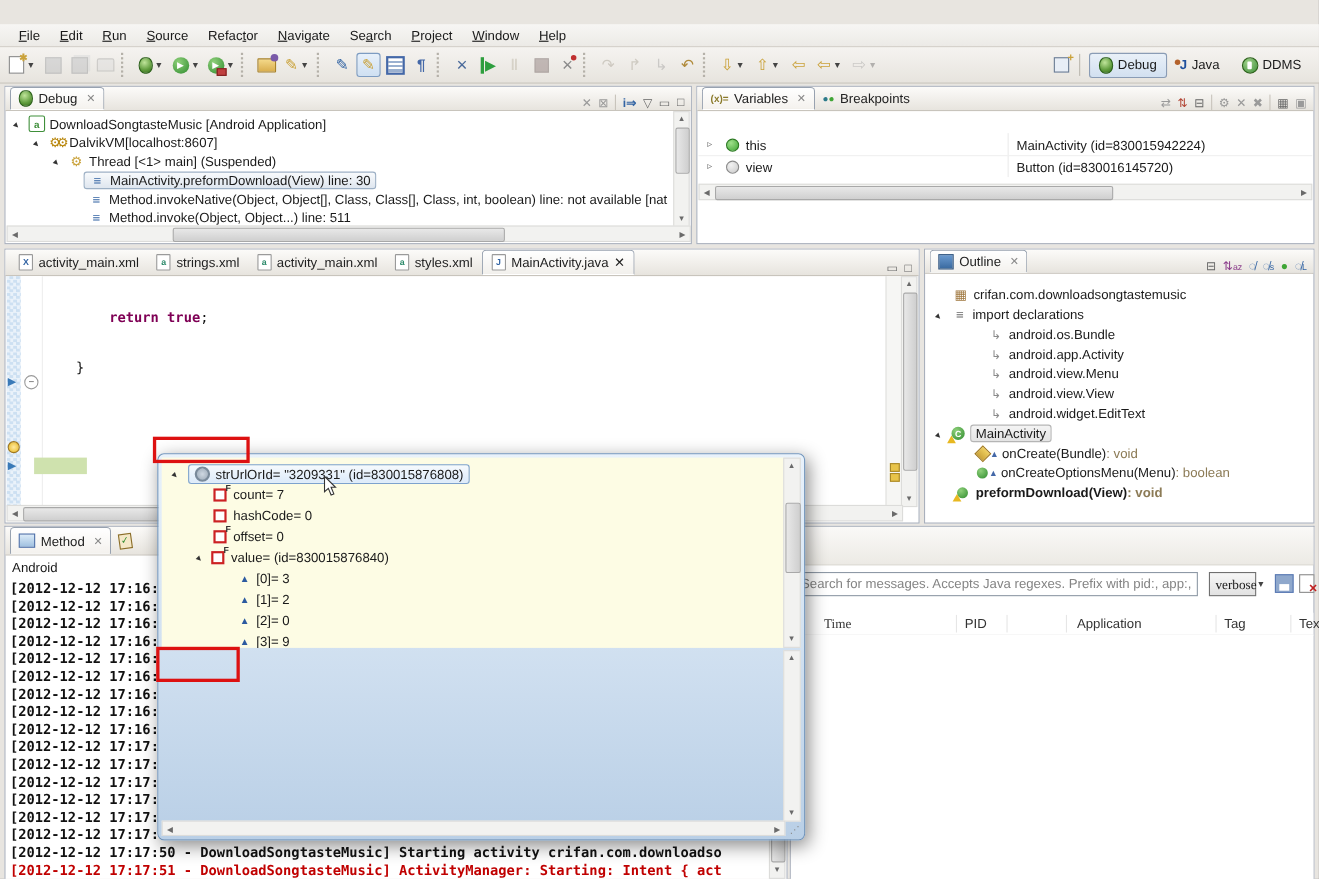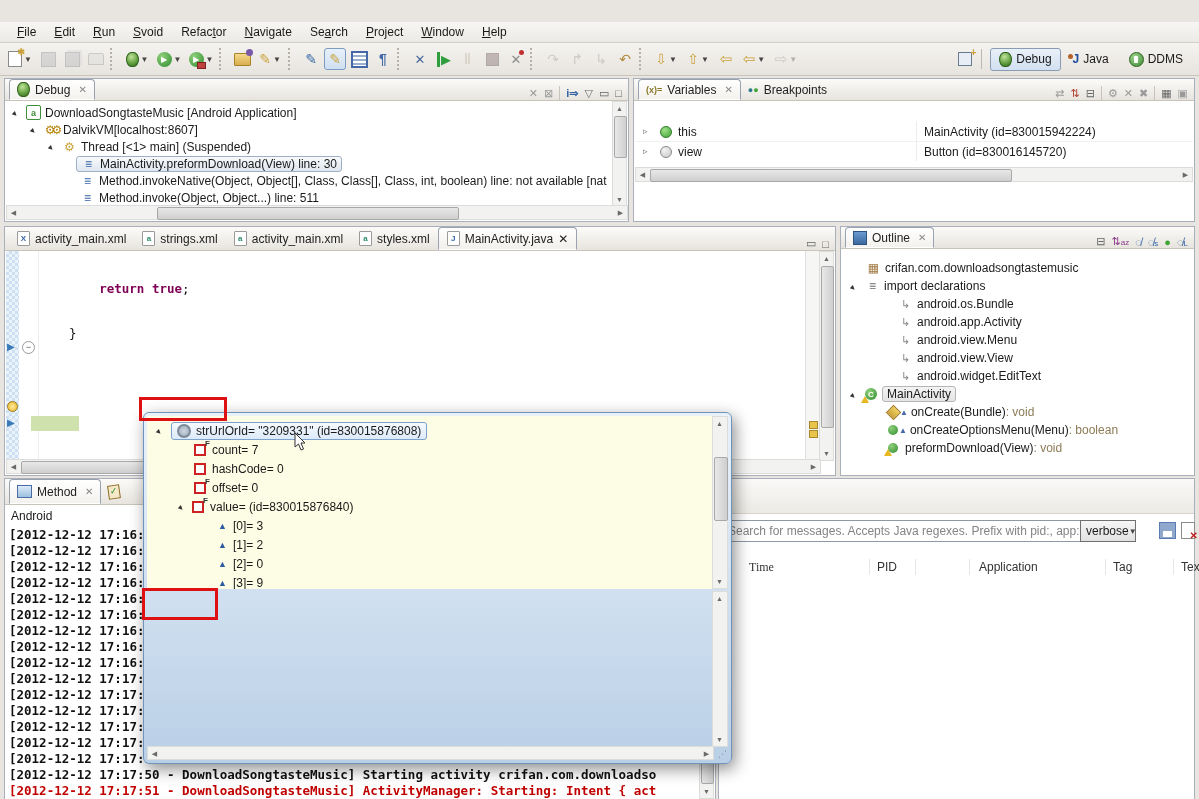--- a/index.html
+++ b/index.html
@@ -133,21 +133,21 @@
 </head>
 <body>
 
 <div id="app">
 
 
   <div class="abs menubar">
     <span class="menu-item"><span></span><u>F</u><span>ile</span></span>
     <span class="menu-item"><span></span><u>E</u><span>dit</span></span>
     <span class="menu-item"><span></span><u>R</u><span>un</span></span>
-    <span class="menu-item"><span></span><u>S</u><span>void</span></span>
+    <span class="menu-item"><span></span><u>S</u><span>ource</span></span>
     <span class="menu-item"><span>Refac</span><u>t</u><span>or</span></span>
     <span class="menu-item"><span></span><u>N</u><span>avigate</span></span>
     <span class="menu-item"><span>Se</span><u>a</u><span>rch</span></span>
     <span class="menu-item"><span></span><u>P</u><span>roject</span></span>
     <span class="menu-item"><span></span><u>W</u><span>indow</span></span>
     <span class="menu-item"><span></span><u>H</u><span>elp</span></span>
   </div>
 
   <div class="abs toolbar">
     <div class="tb-group">
@@ -524,21 +524,21 @@
         <span class="ov-tri">▲</span>
         <span>onCreate(Bundle)</span>
           <span class="suffix"> : void</span>
       </div>
       <div class="trow" style="left:46px;top:172px;height:18px;">
         <span class="ic-meth-pub"></span>
         <span class="ov-tri">▲</span>
         <span>onCreateOptionsMenu(Menu)</span>
           <span class="suffix"> : boolean</span>
       </div>
-      <div class="trow" style="left:46px;top:190px;height:18px;">
+      <div class="trow" style="left:28px;top:190px;height:18px;font-weight:bold;">
         <span class="ic-meth-pub" style="position:relative;">
             <span class="warn-ov"></span>
           </span>
         <span style="width:7px;display:inline-block;"></span>
         <span>preformDownload(View)</span>
           <span class="suffix"> : void</span>
       </div>
     </div>
   </div>
 
@@ -579,21 +579,21 @@
     <div class="sbv" style="right:1px;top:26px;bottom:0;">
       <span class="sb-ar" style="top:0;left:0;">▲</span>
       <div class="thumb" style="left:1px;bottom:14px;width:11px;height:90px;"></div>
       <span class="sb-ar" style="bottom:0;left:0;">▼</span>
     </div>
   </div>
 
   <div class="abs panel" style="left:718px;top:478px;width:477px;height:321px;border-bottom:none;background:#fff;">
     <div class="abs" style="left:0;top:0;right:0;height:34px;background:linear-gradient(#faf9f7,#eceae5);border-bottom:1px solid #d8d4cc;"></div>
     <input class="lc-input" style="left: 4px; top: 41px; width: 366px;" value="Search for messages. Accepts Java regexes. Prefix with pid:, app:, tag">
-    <div class="lc-dd" style="left:361px;top:41px;width:56px;">
+    <div class="lc-dd" style="left:380px;top:41px;width:43px;font-family:Liberation Serif, serif;">
       <span>verbose</span>
         <span style="font-size:8px;color:#444;">▼</span>
     </div>
     <span class="abs" style="left:440px;top:43px;width:15px;height:15px;background:#8fa8cc;border:1px solid #5b7bb4;display:inline-block;">
         <i style="position:absolute;left:3px;bottom:1px;width:9px;height:6px;background:#fff;"></i>
       </span>
     <span class="abs" style="left:462px;top:43px;width:12px;height:15px;background:#fff;border:1px solid #8a8a8a;display:inline-block;">
         <i style="position:absolute;right:-4px;bottom:-3px;color:#c02020;font-size:10px;font-style:normal;font-weight:bold;">✕</i>
       </span>
     <div class="abs" style="left:0;top:78px;right:0;height:20px;background:#fff;border-bottom:1px solid #d9d9d9;">

